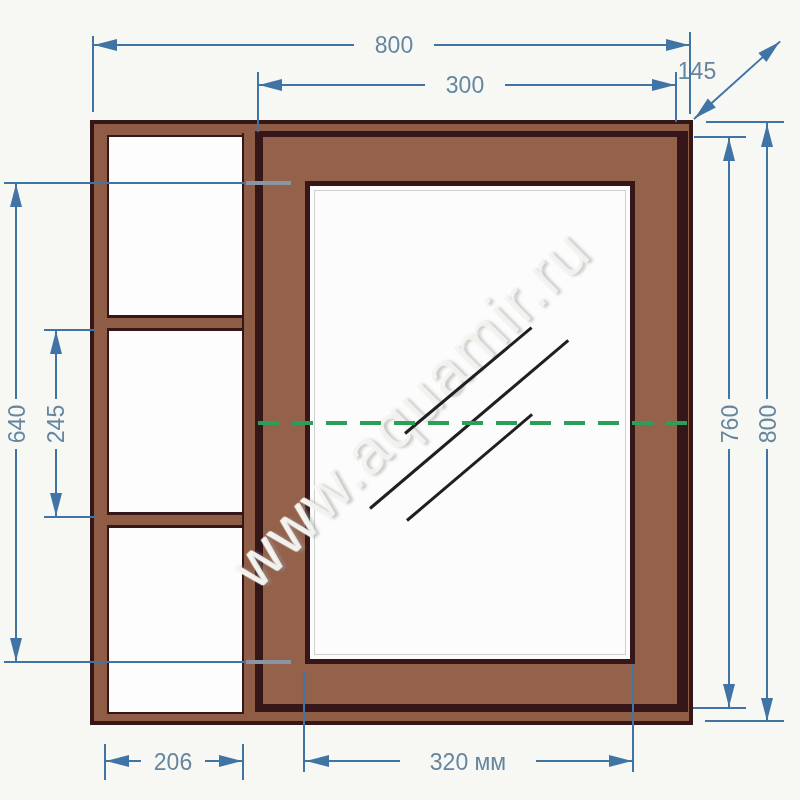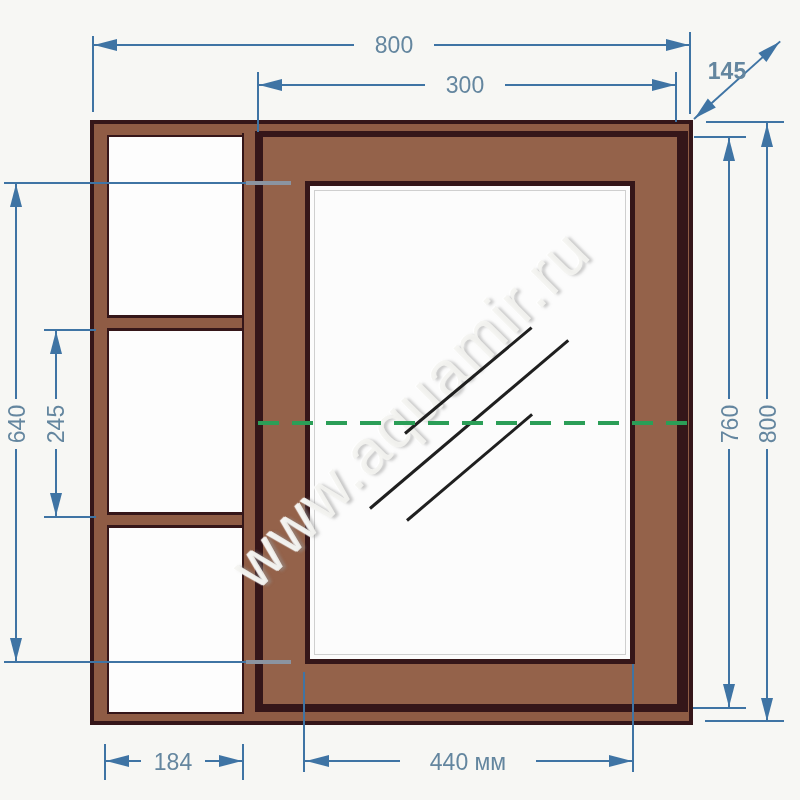--- a/index.html
+++ b/index.html
@@ -80,21 +80,21 @@
   <div class="abs dl" style="left:258px;top:84px;width:418px;height:2px;"></div>
   <div class="abs arr a-left" style="left:259px;top:79px;"></div>
   <div class="abs arr a-right" style="left:652px;top:79px;"></div>
   <div class="abs lbl" style="left:425px;top:73px;width:80px;">300</div>
 
   <div class="abs d145">
     <div class="abs dl" style="left:0;top:0;width:116px;height:2px;"></div>
     <div class="abs arr a-left" style="left:1px;top:-5px;"></div>
     <div class="abs arr a-right" style="left:92px;top:-5px;"></div>
   </div>
-  <div class="abs lbl nobg" style="left:698px;top:59px;width:58px;font-weight:bold;">145</div>
+  <div class="abs lbl nobg" style="left:668px;top:59px;width:58px;">145</div>
 
   <div class="abs dl" style="left:694px;top:136px;width:52px;height:2px;"></div>
   <div class="abs dl" style="left:693px;top:707px;width:53px;height:2px;"></div>
   <div class="abs dl" style="left:728px;top:137px;width:2px;height:571px;"></div>
   <div class="abs arr a-up" style="left:723px;top:138px;"></div>
   <div class="abs arr a-down" style="left:723px;top:684px;"></div>
   <div class="abs lbl rot" style="left:705px;top:412px;width:50px;">760</div>
 
   <div class="abs dl" style="left:706px;top:121px;width:78px;height:2px;"></div>
   <div class="abs dl" style="left:705px;top:720px;width:79px;height:2px;"></div>
@@ -117,22 +117,22 @@
   <div class="abs dl" style="left:55px;top:330px;width:2px;height:186px;"></div>
   <div class="abs arr a-up" style="left:50px;top:331px;"></div>
   <div class="abs arr a-down" style="left:50px;top:493px;"></div>
   <div class="abs lbl rot" style="left:31px;top:412px;width:50px;">245</div>
 
   <div class="abs dl" style="left:104px;top:744px;width:2px;height:36px;"></div>
   <div class="abs dl" style="left:242px;top:744px;width:2px;height:36px;"></div>
   <div class="abs dl" style="left:105px;top:760px;width:138px;height:2px;"></div>
   <div class="abs arr a-left" style="left:106px;top:755px;"></div>
   <div class="abs arr a-right" style="left:219px;top:755px;"></div>
-  <div class="abs lbl" style="left:141px;top:750px;width:64px;">184</div>
+  <div class="abs lbl" style="left:141px;top:750px;width:64px;">206</div>
 
   <div class="abs dl" style="left:303px;top:672px;width:2px;height:100px;"></div>
   <div class="abs dl" style="left:632px;top:664px;width:2px;height:108px;"></div>
   <div class="abs dl" style="left:305px;top:760px;width:328px;height:2px;"></div>
   <div class="abs arr a-left" style="left:306px;top:755px;"></div>
   <div class="abs arr a-right" style="left:609px;top:755px;"></div>
-  <div class="abs lbl" style="left:400px;top:750px;width:136px;">440 мм</div>
+  <div class="abs lbl" style="left:400px;top:750px;width:136px;">320 мм</div>
 
 </div>
 
 </body></html>

